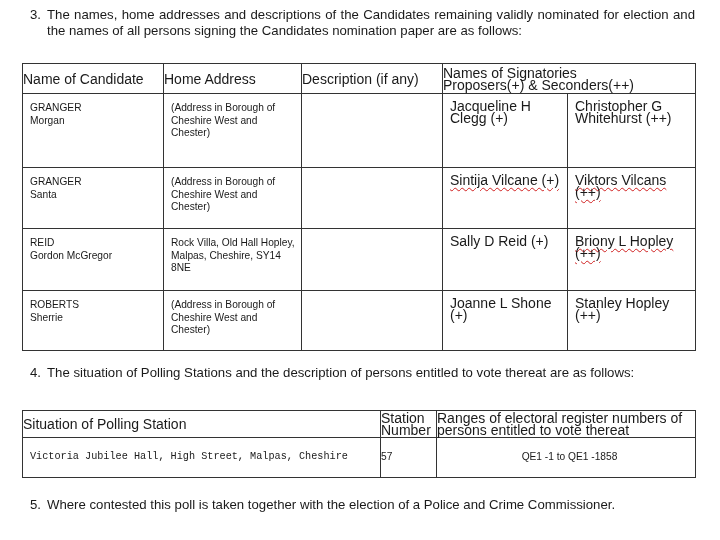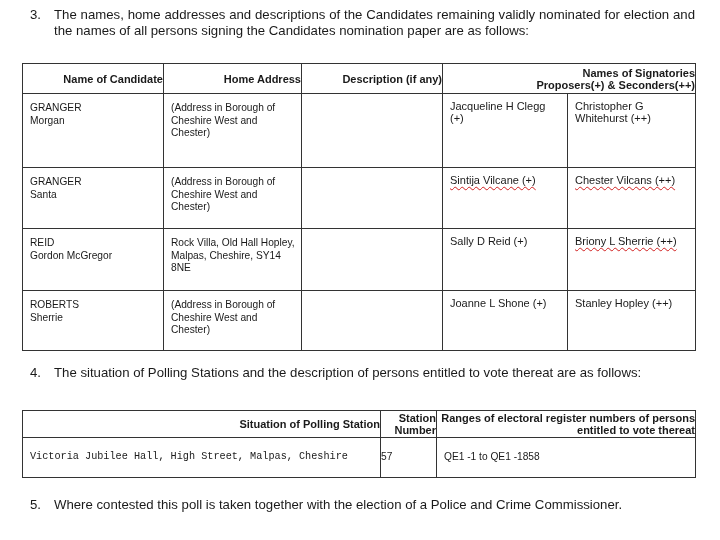--- a/index.html
+++ b/index.html
@@ -1,26 +1,26 @@
 <!DOCTYPE html>
 <html><head>
 <meta charset="utf-8">
 <style>
   html, body { margin:0; padding:0; background:#ffffff; }
   body { width:720px; height:540px; position:relative; overflow:hidden;
          font-family:"Liberation Sans", sans-serif; color:#1a1a1a; }
   .para { position:absolute; left:30px; width:665px; font-size:13.2px; line-height:15.5px; text-align:justify; }
   .para .num { position:absolute; left:0; top:0; }
-  .para .txt { margin-left:24px; display:block; text-align:justify; text-align-last:left; }
+  .para .txt { margin-left:17px; display:block; text-align:justify; text-align-last:left; }
   table { position:absolute; border-collapse:collapse; table-layout:fixed; }
   td, th { border:1.5px solid #333; vertical-align:top; padding:0; }
-  th { font-weight:bold; font-size:11px; vertical-align:middle; text-align:right; line-height:12px; }
+  th { font-weight:normal; font-size:14px; vertical-align:middle; text-align:left; line-height:12px; }
   td { font-size:10.2px; line-height:12.5px;margin-top:32px; }
   .cell { padding:8px 5px 0 7px; }
-  .sig { padding:7px 5px 0 7px; font-size:11px; line-height:11.5px; }
+  .sig { padding:7px 5px 0 7px; font-size:14px; line-height:11.5px; }
   .spell { text-decoration:underline wavy #d02020; text-decoration-thickness:1px; text-underline-offset:2px; }
   #t1 { left:22px; top:63px; width:673px; }
   #t2 { left:22px; top:410px; width:673px; }
   .t2c { font-size:10.2px; vertical-align:middle; }
 </style>
 </head>
 <body>
 
 <div class="para" style="top:7px;">
   <span class="num">3.</span>
@@ -75,41 +75,41 @@
     <td>
           <div class="cell">(Address in Borough of Cheshire West and Chester)</div>
         </td>
     <td>
           <div class="cell"></div>
         </td>
     <td>
           <div class="sig spell">Sintija Vilcane (+)</div>
         </td>
     <td>
-          <div class="sig spell">Chester Vilcans (++)</div>
+          <div class="sig spell">Viktors Vilcans (++)</div>
         </td>
   </tr>
   <tr style="height:62px;">
     <td>
           <div class="cell">
             <div>REID</div>
             <div>Gordon McGregor</div>
           </div>
         </td>
     <td>
           <div class="cell">Rock Villa, Old Hall Hopley, Malpas, Cheshire, SY14 8NE</div>
         </td>
     <td>
           <div class="cell"></div>
         </td>
     <td>
           <div class="sig">Sally D Reid (+)</div>
         </td>
     <td>
-          <div class="sig spell">Briony L Sherrie (++)</div>
+          <div class="sig spell">Briony L Hopley (++)</div>
         </td>
   </tr>
   <tr style="height:60px;padding-left:16px;">
     <td>
           <div class="cell">
             <div>ROBERTS</div>
             <div>Sherrie</div>
           </div>
         </td>
     <td>
@@ -141,21 +141,21 @@
   </colgroup>
   <tbody>
       <tr style="height:27px;margin-top:10px;">
     <th>Situation of Polling Station</th>
     <th>Station Number</th>
     <th>Ranges of electoral register numbers of persons entitled to vote thereat</th>
   </tr>
   <tr style="height:40px;">
     <td class="t2c" style="padding-left:7px;font-family:Liberation Mono, monospace;">Victoria Jubilee Hall, High Street, Malpas, Cheshire</td>
     <td class="t2c" style="text-align:left;">57</td>
-    <td class="t2c" style="padding-left:7px;">QE1 -1 to QE1 -1858</td>
+    <td class="t2c" style="padding-left:7px;text-align:center;">QE1 -1 to QE1 -1858</td>
   </tr>
 </tbody>
   </table>
 
 <div class="para" style="top:497px;">
   <span class="num">5.</span>
   <span class="txt">Where contested this poll is taken together with the election of a Police and Crime Commissioner.</span>
 </div>
 
 </body></html>

